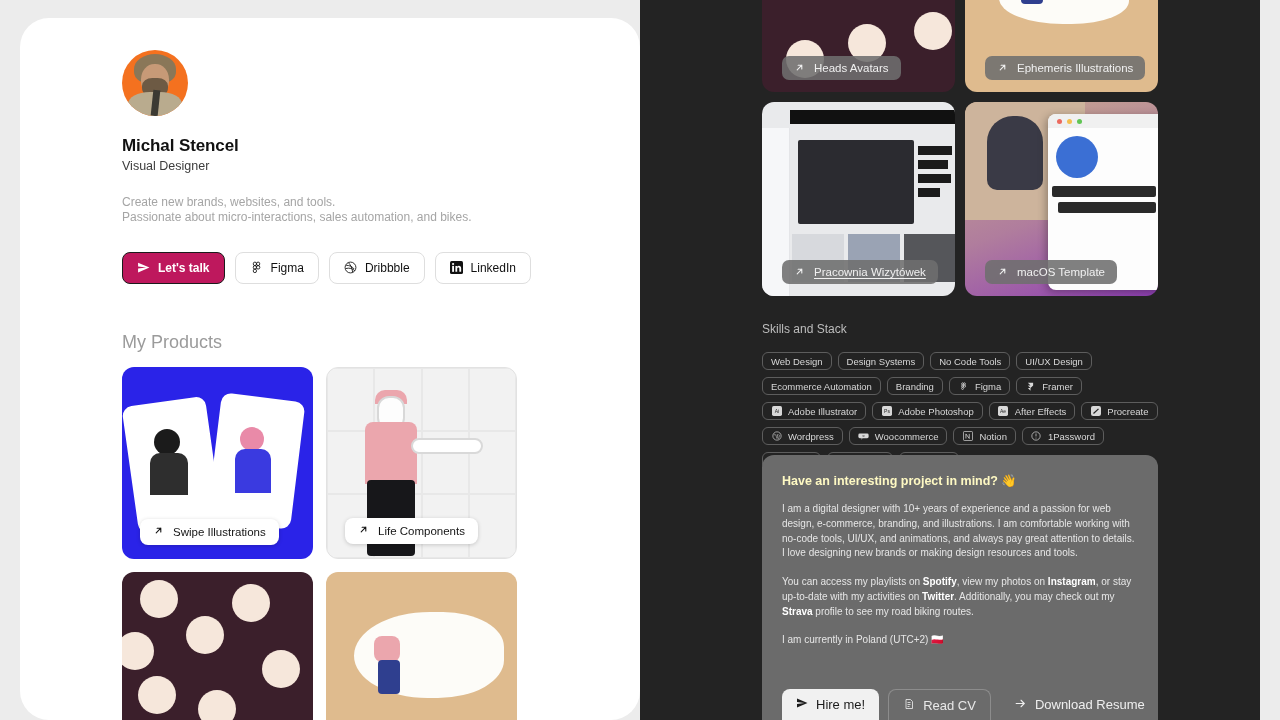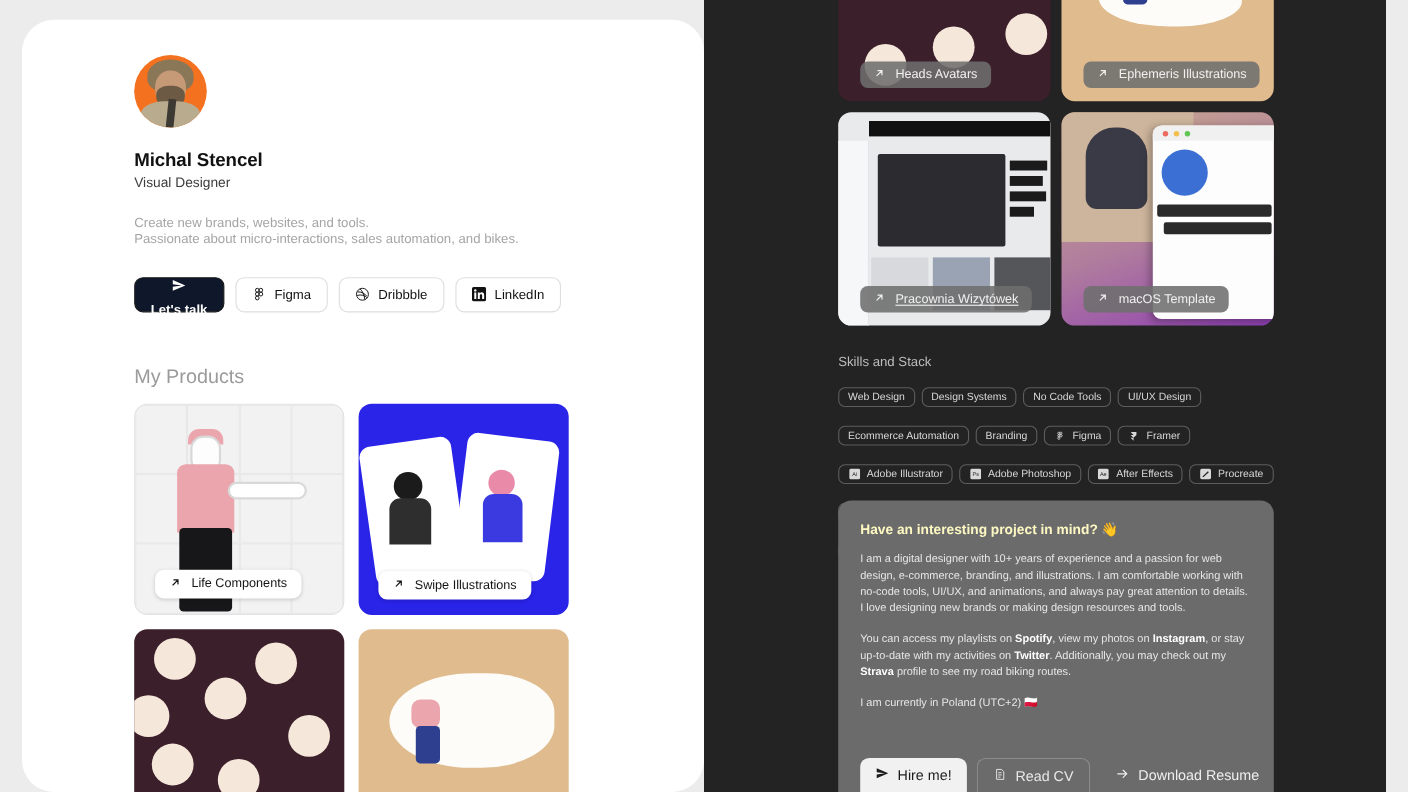--- a/index.html
+++ b/index.html
@@ -56,21 +56,21 @@
     margin-top: 22px; font-size: 12px; color: #a5a5a5; line-height: 1.28;
   }
 
   .social-row { margin-top: 26px; display: flex; gap: 10px; }
   .btn {
     height: 32px; display: inline-flex; align-items: center; gap: 8px;
     padding: 0 14px; border-radius: 8px; font-size: 12px;
     border: 1px solid #dedede; background: #ffffff; color: #111111;
     white-space: nowrap;
   }
-  .btn.dark { background: #0f172a; color: #ffffff; border-color: #1b1b1b; font-weight: bold; flex-direction: column; }
+  .btn.dark { background: #be185d; color: #ffffff; border-color: #1b1b1b; font-weight: bold; }
   .btn svg { display: block; }
 
   .section-title {
     margin-top: 48px; font-size: 18px; color: #9b9b9b;
   }
 
   .products {
     margin-top: 14px; display: grid; grid-template-columns: 191px 191px;
     gap: 13px;
   }
@@ -151,21 +151,21 @@
     white-space: nowrap;
   }
   .dpill .u { text-decoration: underline; text-underline-offset: 2px; }
 
   .skills-title {
     position: absolute; left: 122px; top: 322px;
     font-size: 12px; color: #bdbdbd; text-align: right;
   }
   .tags {
     position: absolute; left: 122px; top: 352px; width: 400px;
-    display: flex; flex-wrap: wrap; gap: 17px 6px;
+    display: flex; flex-wrap: wrap; gap: 7px 6px;
   }
   .tag {
     display: inline-flex; align-items: center; gap: 6px;
     height: 18px; padding: 0 8px; border-radius: 6px;
     border: 1px solid #5d5d5d; color: #d8d8d8; font-size: 9.5px;
     white-space: nowrap;
   }
   .tag .ic { display: inline-flex; width: 11px; height: 11px; align-items: center; justify-content: center; }
   .tag .ic svg { display: block; }
 
@@ -257,68 +257,68 @@
           </svg>
         </span>
         <span>LinkedIn</span>
       </a>
     </div>
 
     <div class="section-title">My Products</div>
 
     <div class="products">
 
-      <div class="pcard life">
-        <div class="life-art">
-          <div class="grid">
-              <div></div>
-              <div></div>
-              <div></div>
-              <div></div>
-              <div></div>
-              <div></div>
-              <div></div>
-              <div></div>
-              <div></div>
-              <div></div>
-              <div></div>
-              <div></div>
-            </div>
-          <div class="hair"></div>
-            <div class="head"></div>
-            <div class="torso"></div>
-          <div class="arm"></div>
-            <div class="legs"></div>
-        </div>
-        <div class="pill">
-          <span>
-            <svg width="11" height="11" viewBox="0 0 24 24" fill="none" stroke="#141414" stroke-width="2.4" stroke-linecap="round">
-                <path d="M7 17L17 7M9 7h8v8"></path>
-              </svg>
-          </span>
-          <span>Life Components</span>
-        </div>
-      </div>
-
       <div class="pcard swipe">
         <div class="swipe-art">
           <div class="card-a"></div>
             <div class="card-b"></div>
           <div class="p1"></div>
             <div class="p1b"></div>
             <div class="p2"></div>
             <div class="p2b"></div>
         </div>
         <div class="pill">
           <span>
             <svg width="11" height="11" viewBox="0 0 24 24" fill="none" stroke="#141414" stroke-width="2.4" stroke-linecap="round">
                 <path d="M7 17L17 7M9 7h8v8"></path>
               </svg>
           </span>
           <span>Swipe Illustrations</span>
+        </div>
+      </div>
+
+      <div class="pcard life">
+        <div class="life-art">
+          <div class="grid">
+              <div></div>
+              <div></div>
+              <div></div>
+              <div></div>
+              <div></div>
+              <div></div>
+              <div></div>
+              <div></div>
+              <div></div>
+              <div></div>
+              <div></div>
+              <div></div>
+            </div>
+          <div class="hair"></div>
+            <div class="head"></div>
+            <div class="torso"></div>
+          <div class="arm"></div>
+            <div class="legs"></div>
+        </div>
+        <div class="pill">
+          <span>
+            <svg width="11" height="11" viewBox="0 0 24 24" fill="none" stroke="#141414" stroke-width="2.4" stroke-linecap="round">
+                <path d="M7 17L17 7M9 7h8v8"></path>
+              </svg>
+          </span>
+          <span>Life Components</span>
         </div>
       </div>
 
       <div class="pcard heads">
         <div class="heads-art">
           <span style="left:-6px;top:60px"></span>
             <span style="left:18px;top:8px"></span>
           <span style="left:64px;top:44px"></span>
             <span style="left:110px;top:12px"></span>
           <span style="left:140px;top:78px"></span>

